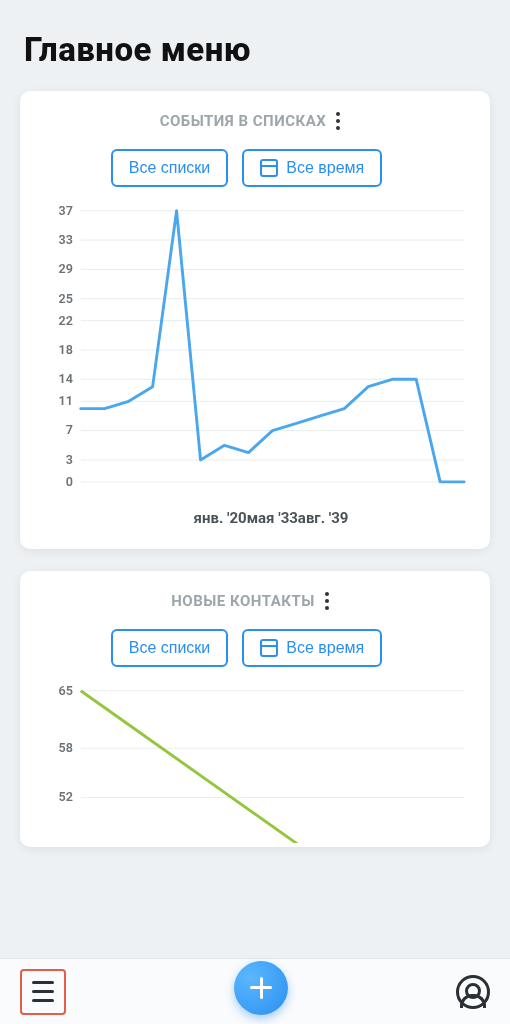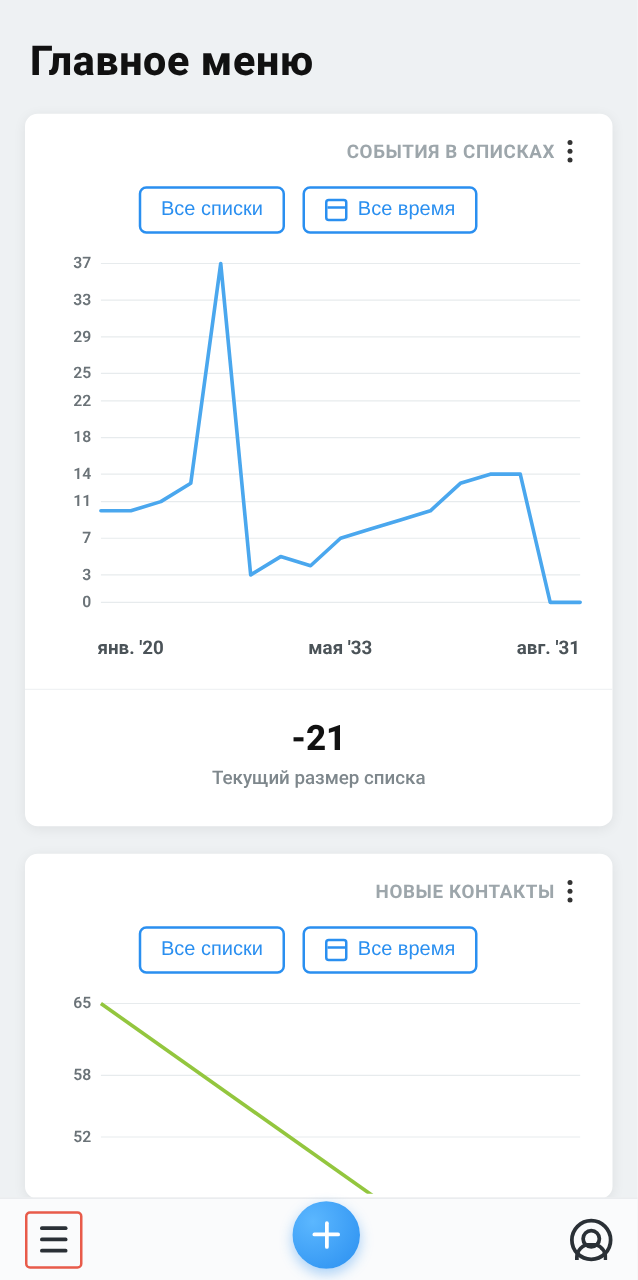--- a/index.html
+++ b/index.html
@@ -1,34 +1,34 @@
 <!DOCTYPE html>
 <html><head>
 <meta charset="utf-8">
 <style>
   * { box-sizing: border-box; margin: 0; padding: 0; }
   html, body { width: 510px; height: 1024px; font-family: -apple-system, "Segoe UI", Roboto, Arial, sans-serif; background: #eef1f3; color: #1a1a1a; overflow: hidden; }
   .page { padding: 20px 20px 0 20px; height: 100%; overflow: hidden; }
   h1 { font-size: 33px; font-weight: 800; letter-spacing: 0.5px; margin: 10px 0 22px 4px; color: #111; }
   .card { background: #fff; border-radius: 10px; box-shadow: 0 2px 10px rgba(0,0,0,0.07); margin-bottom: 22px; padding-bottom: 4px; }
-  .card-header { display: flex; align-items: center; justify-content: flex-end; padding: 18px 22px 6px 22px; }
+  .card-header { display: flex; align-items: center; justify-content: center; padding: 18px 22px 6px 22px; }
   .card-title { font-size: 15px; font-weight: 700; color: #9da6ab; letter-spacing: 0.5px; }
   .dots { width: 24px; height: 24px; display: flex; flex-direction: column; align-items: center; justify-content: center; gap: 3px; cursor: pointer; }
   .dots span { width: 4px; height: 4px; border-radius: 50%; background: #333; }
   .filters { display: flex; gap: 14px; justify-content: center; padding: 10px 17px 16px 0; }
   .filter-btn { border: 2px solid #2a8ff0; color: #2a8ff0; background: #fff; border-radius: 6px; padding: 8px 16px; font-size: 16px; font-weight: 500; display: inline-flex; align-items: center; gap: 8px; cursor: pointer; }
   .filter-btn .cal { width: 18px; height: 18px; border: 2px solid #2a8ff0; border-radius: 3px; position: relative; }
   .filter-btn .cal::before { content: ""; position: absolute; top: 4px; left: 0; right: 0; height: 2px; background: #2a8ff0; }
   .chartwrap { padding: 2px 22px 4px 22px; }
   .chart { position: relative; width: 100%; }
   .grid line { stroke: #e7ebed; stroke-width: 1; }
   .axis-label { font-size: 13px; fill: #6b7378; font-weight: 600; }
   .line1 { stroke: #4aa7ee; stroke-width: 3; fill: none; stroke-linejoin: round; stroke-linecap: round; }
   .line2 { stroke: #93c63e; stroke-width: 3; fill: none; stroke-linejoin: round; }
-  .x-labels { display: flex; justify-content: space-between; font-size: 15px; font-weight: 700; color: #4b5358; padding: 10px 4px 14px 36px; }
+  .x-labels { display: flex; justify-content: center; font-size: 15px; font-weight: 700; color: #4b5358; padding: 10px 4px 14px 36px; }
   .metric-block { border-top: 1px solid #f0f2f4; margin: 6px 0 0 0; padding: 22px 0 26px 0; text-align: center; }
   .metric-value { font-size: 28px; font-weight: 800; color: #111; }
   .metric-label { font-size: 15px; color: #7e878c; margin-top: 6px; font-weight: 500; }
   .bottombar { position: absolute; left: 0; bottom: 0; width: 510px; height: 66px; background: #fafbfc; display: flex; align-items: center; justify-content: space-between; padding: 0 20px; border-top: 1px solid #e5e8ea; }
   .menu-btn { width: 46px; height: 46px; border: 2px solid #e85b4a; border-radius: 4px; display: flex; flex-direction: column; align-items: center; justify-content: center; gap: 6px; cursor: pointer; }
   .menu-btn span { width: 22px; height: 3px; background: #2a3036; border-radius: 2px; }
   .fab { width: 54px; height: 54px; border-radius: 50%; background: radial-gradient(circle at 30% 30%, #5bb7ff, #2a8ff0); display: flex; align-items: center; justify-content: center; box-shadow: 0 4px 10px rgba(42,143,240,0.4); cursor: pointer; position: relative; top: -4px; }
   .fab::before, .fab::after { content:""; position:absolute; background:#fff; border-radius:2px; }
   .fab::before { width: 22px; height: 3px; }
   .fab::after  { width: 3px; height: 22px; }
@@ -88,28 +88,24 @@
             <text x="32" y="100.81081081081082" text-anchor="end" class="axis-label">25</text>
             <text x="32" y="70.54054054054055" text-anchor="end" class="axis-label">29</text>
             <text x="32" y="40.270270270270274" text-anchor="end" class="axis-label">33</text>
             <text x="32" y="10" text-anchor="end" class="axis-label">37</text>
           </g>
         <path id="line1" class="line1" d="M40,210.32432432432432 L64.75,210.32432432432432 L89.5,202.75675675675674 L114.25,187.62162162162164 L139,6 L163.75,263.2972972972973 L188.5,248.1621621621622 L213.25,255.72972972972974 L238,233.027027027027 L262.75,225.45945945945945 L287.5,217.8918918918919 L312.25,210.32432432432432 L337,187.62162162162164 L361.75,180.05405405405403 L386.5,180.05405405405403 L411.25,286 L436,286 "></path>
       </svg>
       <div class="x-labels">
         <span>янв. '20</span>
         <span>мая '33</span>
-        <span>авг. '31</span>
+        <span>авг. '39</span>
       </div>
     </div>
 
-    <div class="metric-block">
-      <div class="metric-value">-21</div>
-      <div class="metric-label">Текущий размер списка</div>
-    </div>
   </div>
 
   <div class="card">
     <div class="card-header">
       <div class="card-title">НОВЫЕ КОНТАКТЫ</div>
       <div class="dots">
           <span></span>
           <span></span>
           <span></span>
         </div>

